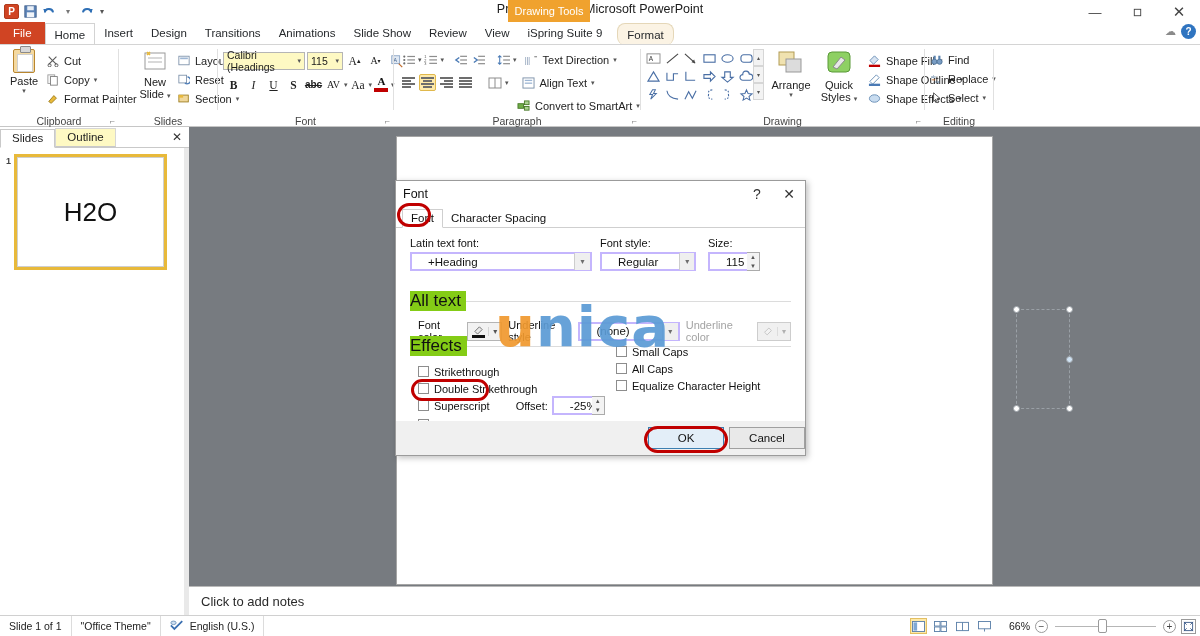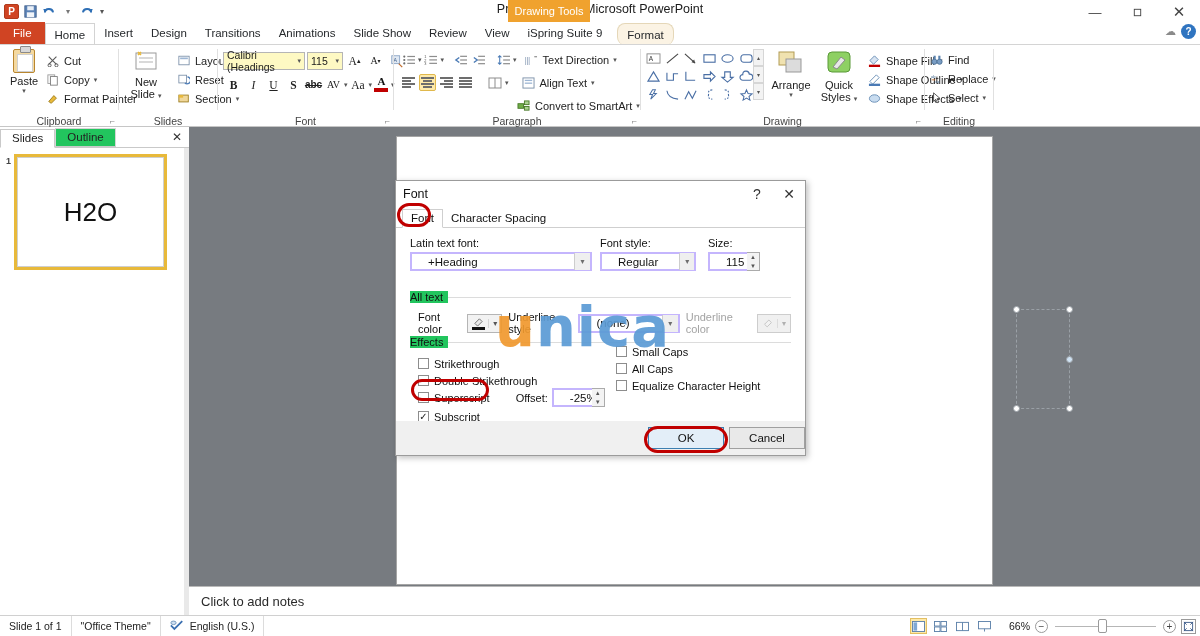--- a/index.html
+++ b/index.html
@@ -134,21 +134,21 @@
   .srow { display: flex; gap: 1px; height: 18px; align-items: center; }
   .scell { width: 18px; height: 17px; display: flex; align-items: center; justify-content: center; color: #4a6fa5; }
   .scrollcol { position: absolute; left: 112px; top: 4px; width: 11px; }
   .scrollbtn { width: 11px; height: 17px; border: 1px solid #d6d6d6; background: #f3f3f3; display:flex; align-items:center; justify-content:center; font-size: 6px; color:#555;}
 
   
   .leftpane { position: absolute; left: 0; top: 127px; width: 189px; bottom: 21px; background: #fff; }
   .panetabs { display: flex; align-items: center; height: 21px; border-bottom: 1px solid #c9c9c9; position: relative; }
   .ptab { padding: 2px 11px 3px 11px; font-size: 11.5px; color: #222; }
   .ptab.active { background: #fff; border: 1px solid #c9c9c9; border-bottom: 1px solid #fff; position: relative; top: 1px; }
-  .ptab.inact { background: #22c55e; border: 1px solid #d6d6d6; border-bottom: 1px solid #c9c9c9;}
+  .ptab.inact { background: #fef9c3; border: 1px solid #d6d6d6; border-bottom: 1px solid #c9c9c9;}
   .pclose { position: absolute; right: 7px; top: 3px; font-size: 12px; color: #333; }
   .thumbwrap { display: flex; padding: 6px 6px 0 2px; }
   .thumbnum { width: 12px; font-size: 9px; font-weight: bold; color: #444; text-align: right; padding-right: 3px; padding-top: 2px;}
   .thumb {
     width: 153px; height: 116px; background: #fff; border: 3px solid #e8b93a; position: relative;
   }
   .thumb-inner { position:absolute; inset:0; border: 1px solid #cfcfcf; background:#fff; display:flex; align-items:center; justify-content:center; }
   .thumb-text { font-size: 26px; font-family: "Liberation Sans", sans-serif; color: #111; }
   .pane-vsb { position: absolute; right: 0; top: 21px; bottom: 0; width: 5px; background: #e9e9e9; }
 
@@ -206,21 +206,21 @@
     display: flex; align-items: center; justify-content: space-between;
     padding-left: 16px; font-size: 11.5px; color: #111;
   }
   .combo .arrow {
     width: 16px; height: 17px; background: #efefef; border-left: 1px solid #cdcdcd;
     display: flex; align-items: center; justify-content: center; font-size: 8px; color: #6d6d6d;
   }
   .spin { width: 13px; height: 19px; border: 1px solid #ababab; border-left: none; background: #f3f3f3; display:flex; flex-direction:column; }
   .spin i { flex:1; display:flex; align-items:center; justify-content:center; font-size: 6px; color:#555; }
   .sep-line { height: 1px; background: #dcdcdc; }
-  .group-title { font-size: 11px; color: #111; background: #22c55e; padding-right: 5px; }
+  .group-title { font-size: 17px; color: #111; background: #84cc16; padding-right: 5px; }
   .cbrow { display: flex; align-items: center; gap: 5px; height: 17px; }
   .cbox { width: 11px; height: 11px; border: 1px solid #8d8d8d; background: #fff; display:flex; align-items:center; justify-content:center; }
   .cbox.checked:after { content: "\2713"; font-size: 10px; color: #222; line-height: 10px; }
   .dlg-footer { position: absolute; left: 0; right: 0; bottom: 0; height: 34px; background: #f0f0f0; }
   .pbtn {
     position: absolute; height: 22px; width: 76px; background: #e9e9e9; border: 1px solid #a0a0a0;
     display: flex; align-items: center; justify-content: center; font-size: 11.5px; color: #111;
   }
   .pbtn.default { border: 1px solid #3c7fb1; background: #e3eef8; }
   .redring {
@@ -333,21 +333,21 @@
           </span>
           <span class="lbl">Format Painter</span>
         </div>
       </div>
       <div class="glabel">Clipboard</div>
       <div class="dlaunch">⌐</div>
     </div>
     <div class="gdiv" style="left:118px;"></div>
 
     <div class="rgroup" style="left:119px; width:98px;">
-      <div style="position:absolute; left:5px; top:5px; width:44px; text-align:center;">
+      <div style="position:absolute; left:14px; top:5px; width:44px; text-align:center;">
         <div style="margin:0 auto; width:26px;">
           <svg width="26" height="24" viewBox="0 0 26 24">
               <rect x="3" y="3" width="20" height="16" fill="#fff" stroke="#9a9a9a"></rect>
               <rect x="6" y="7" width="14" height="2" fill="#d9d9d9"></rect>
               <rect x="6" y="11" width="14" height="2" fill="#d9d9d9"></rect>
               <path d="M5 2 L8 5 M8 2 L5 5" stroke="#e8b93a" stroke-width="1.6"></path>
             </svg>
         </div>
         <div class="lbl">New</div>
         <div class="lbl"><span>Slide</span> <span class="car">▾</span></div>

